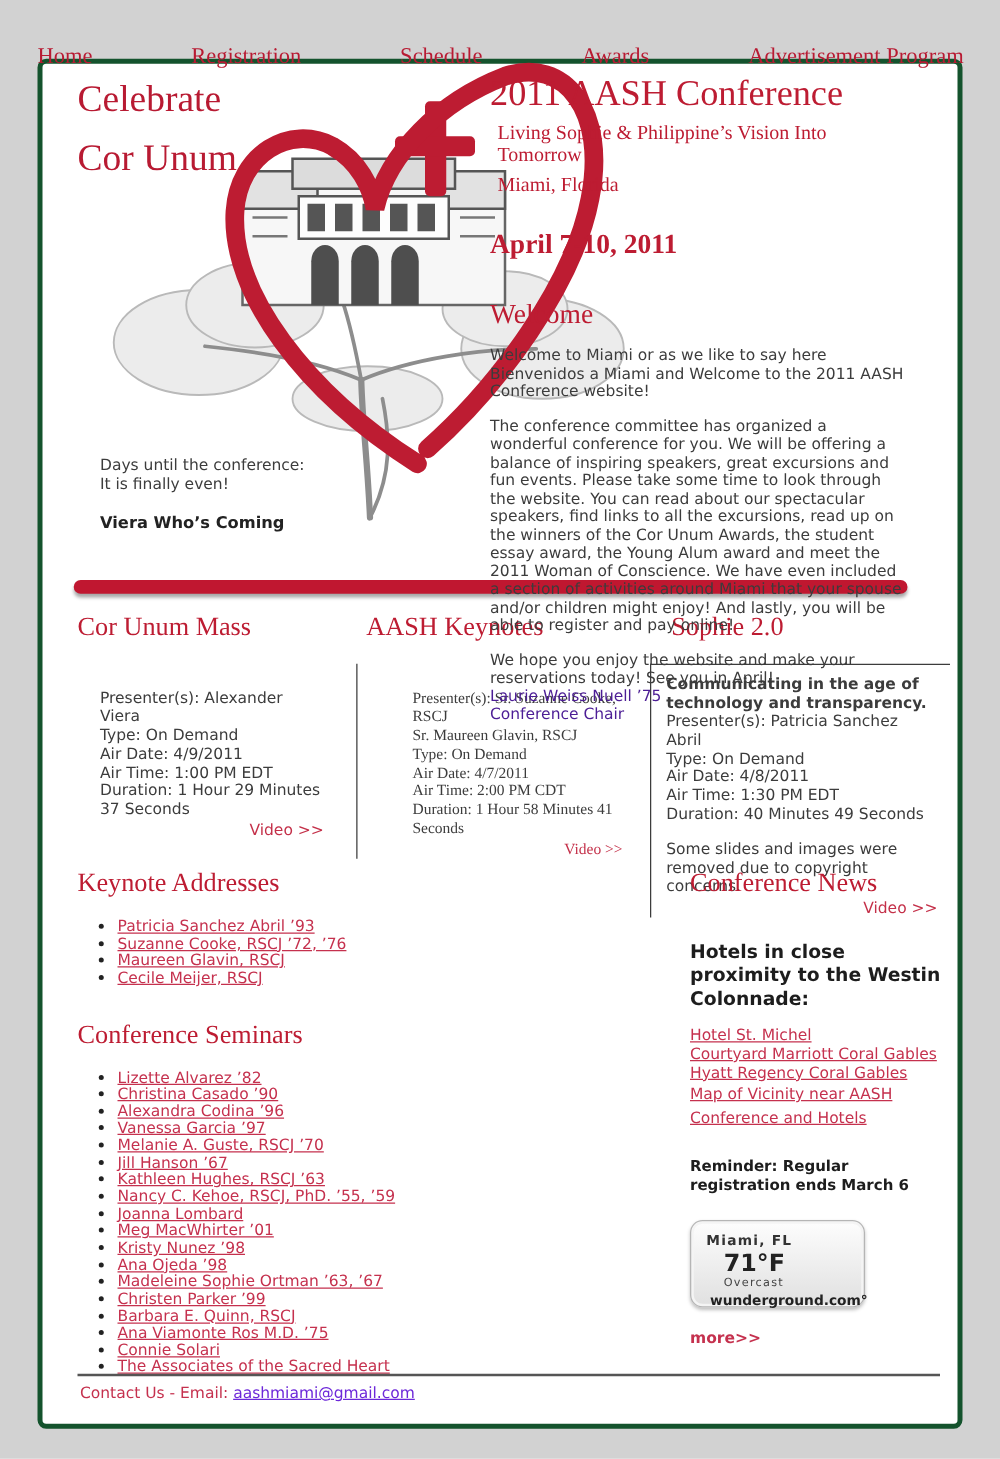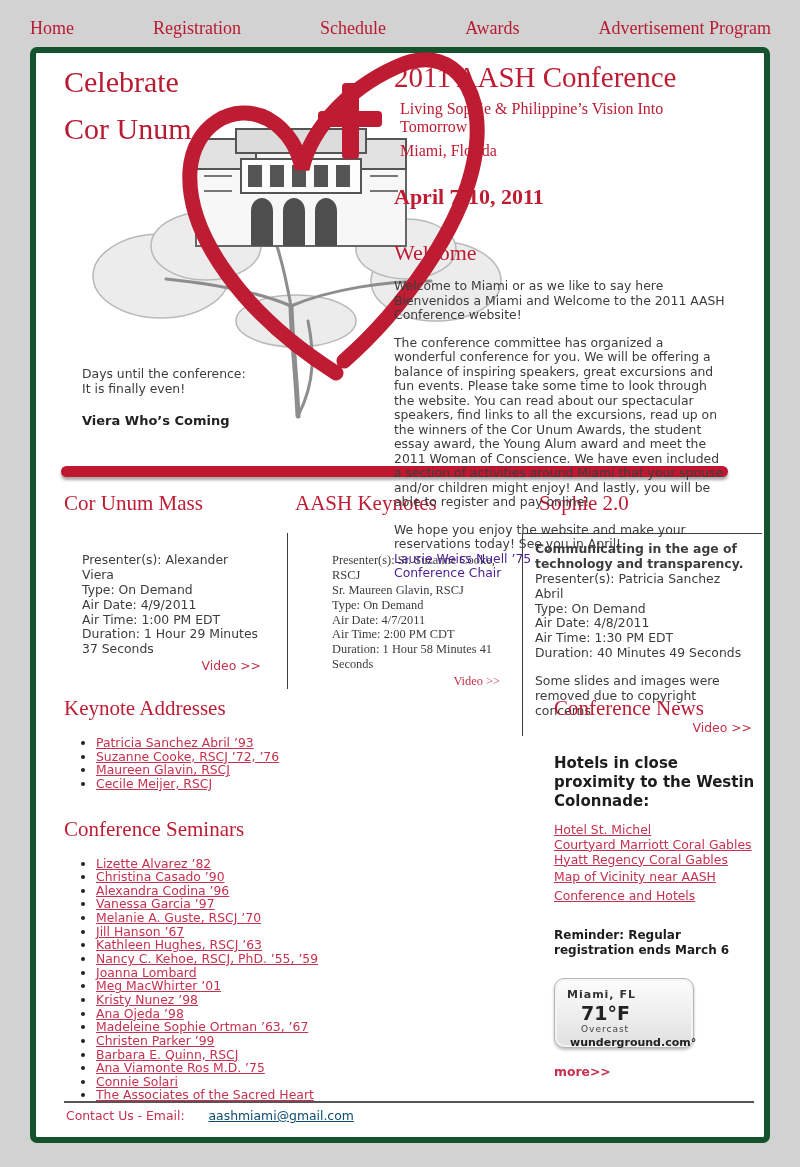--- a/index.html
+++ b/index.html
@@ -5,32 +5,32 @@
   * { box-sizing: border-box; margin: 0; padding: 0; }
   html,body { width: 800px; height: 1167px; }
   body {
     background: #d2d2d2;
     font-family: "DejaVu Sans", "Liberation Sans", sans-serif;
     position: relative;
     overflow: hidden;
   }
   
   .nav {
-    position: absolute; top: 0; left: 30px; width: 741px; height: 30px;
+    position: absolute; top: 16px; left: 30px; width: 741px; height: 30px;
     display: flex; justify-content: space-between; align-items: flex-start;
     padding-top: 18px; z-index: 5;
   }
   .nav a {
     font-family: "Liberation Serif", "DejaVu Serif", serif;
     font-size: 18px; color: #b81a32; text-decoration: none; cursor: pointer;
   }
   
   .content-box {
     position: absolute; left: 30px; top: 47px; width: 740px; height: 1096px;
-    background: #ffffff; border: 6px solid #14532d; border-radius: 7px;
+    background: #ffffff; border: 4px solid #14532d; border-radius: 7px;
     z-index: 1;
   }
   
   .logo-art {
     position: absolute; left: 50px; top: -32px; width: 430px; height: 400px;
     z-index: 2; pointer-events: none;
   }
   .logo-text {
     position: absolute; left: 28px; top: 6px; z-index: 3;
     font-family: "Liberation Serif", "DejaVu Serif", serif;
@@ -117,21 +117,21 @@
   .weather .loc { font-size: 11px; font-weight: bold; letter-spacing: 1px; color: #333; }
   .weather .temp-row { display: flex; align-items: baseline; margin-top: 1px; flex-direction: column; }
   .weather .temp { font-size: 19px; font-weight: bold; color: #222; }
   .weather .cond { font-size: 9px; letter-spacing: 1px; color: #444; margin-left: 14px; }
   .weather .brand-row { display: flex; align-items: center; margin-top: 2px; }
   .weather .brand { font-size: 11px; font-weight: bold; color: #222; margin-left: 3px; }
   .more-link { display: inline-block; margin-top: 16px; font-size: 12.4px; font-weight: bold; color: #c5314e; text-decoration: none; cursor: pointer; }
   
   .footer-rule { position: absolute; left: 28px; top: 1048px; width: 690px; border-top: 2px solid #555; }
   .footer-text { position: absolute; left: 30px; top: 1055px; font-size: 12.4px; color: #c5314e; }
-  .footer-text a { color: #0c4a6e; text-decoration: underline; cursor: pointer; margin-left: 20px; }
+  .footer-text a { color: #6d28d9; text-decoration: underline; cursor: pointer; }
 </style>
 </head>
 <body>
 
 <nav class="nav">
 
 <a>Home</a>
     <a>Registration</a>
     <a>Schedule</a>
     <a>Awards</a>

